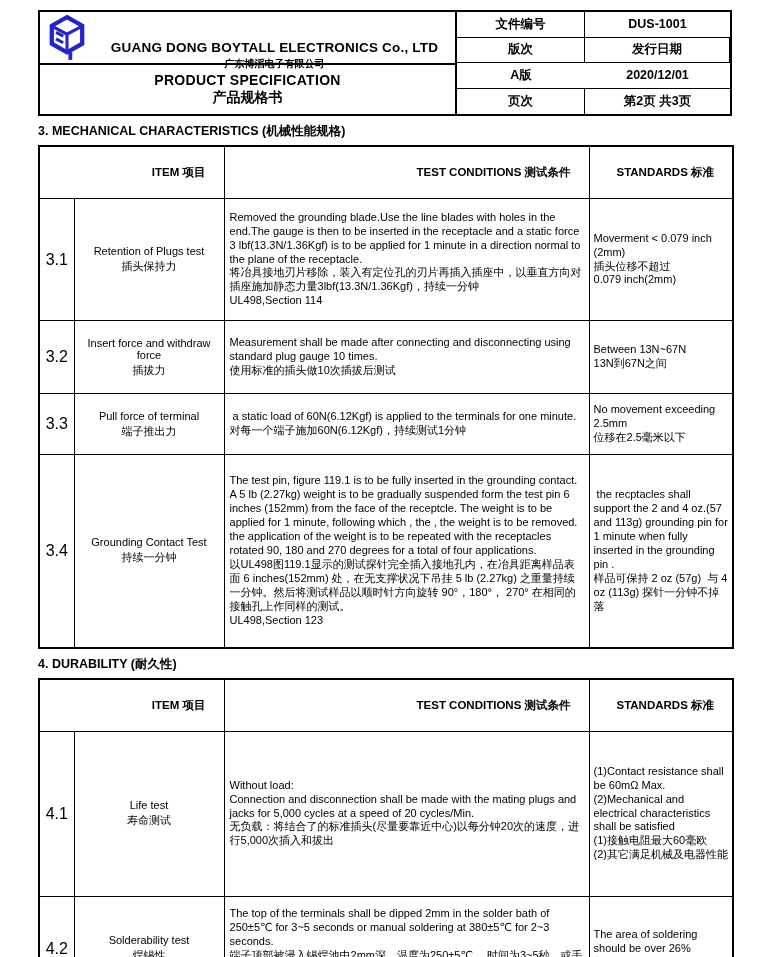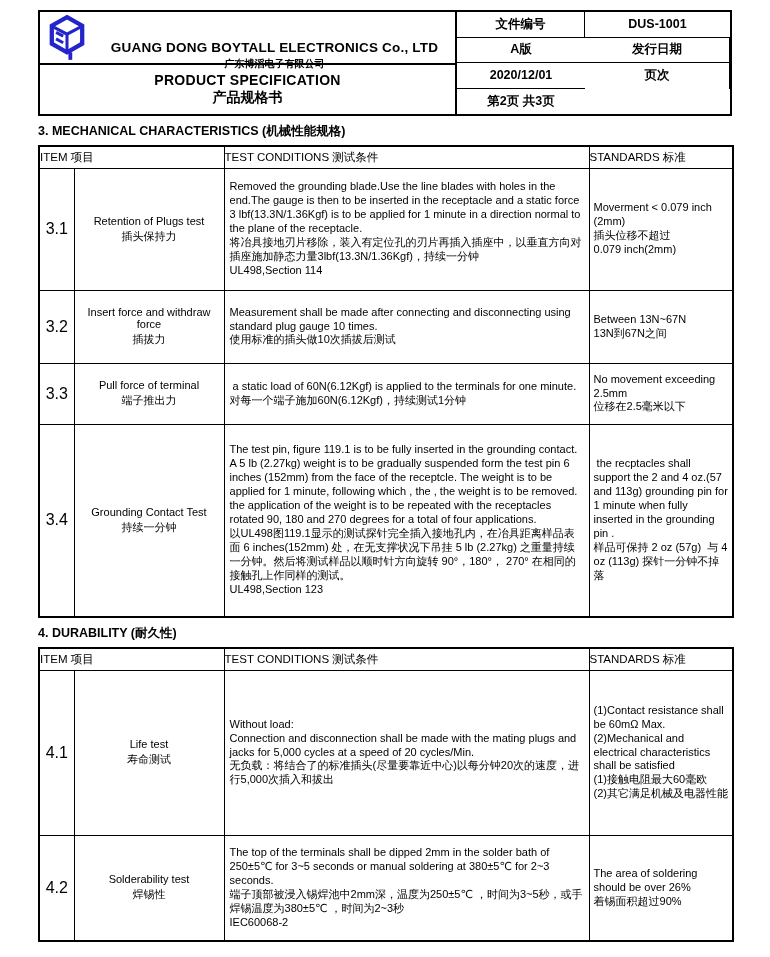--- a/index.html
+++ b/index.html
@@ -27,21 +27,21 @@
            font-size:12.5px;font-weight:bold;box-sizing:border-box;}
   .hr-label{border-right:1.5px solid #000;}
   .hr-cell.last{border-bottom:none;}
 
   
   .section-title{font-size:12.5px;font-weight:bold;margin:7px 0 5px 0;}
 
   
   table.spec-table{border-collapse:collapse;table-layout:fixed;width:694px;border:2px solid #000;margin-bottom:2px;}
   table.spec-table th, table.spec-table td{border:1.5px solid #000;box-sizing:border-box;}
-  table.spec-table th{font-weight:normal;font-size:11.5px;text-align:left;height:22px;padding:0;}
+  table.spec-table th{font-weight:bold;font-size:11.5px;text-align:right;height:22px;padding:18px;}
   td.no{width:35px;text-align:center;font-size:16px;vertical-align:middle;}
   td.item{width:150px;text-align:center;font-size:11px;vertical-align:middle;padding:10px;}
   td.item .cn{margin-top:2px;}
   td.cond{width:365px;font-size:11px;line-height:1.27;vertical-align:middle;padding:2px 5px;
           white-space:pre-wrap;text-align:left;margin-top:25px;}
   td.std{width:144px;font-size:11px;line-height:1.27;vertical-align:middle;padding:2px 4px;
          white-space:pre-wrap;text-align:left;}
   tr.r31{height:122px;} tr.r32{height:73px;} tr.r33{height:61px;} tr.r34{height:193px;}
   tr.r41{height:165px;} tr.r42{height:106px;}
 </style>
@@ -73,22 +73,23 @@
         </div>
       </div>
       <div class="spec-cell">
         <div class="spec-en">PRODUCT SPECIFICATION</div>
         <div class="spec-cn">产品规格书</div>
       </div>
     </div>
     <div class="header-right">
       <div class="hr-cell hr-label">文件编号</div>
       <div class="hr-cell">DUS-1001</div>
+      <div class="hr-cell hr-label">版次</div>
+      <div class="hr-cell hr-label">发行日期</div>
       <div class="hr-cell">A版</div>
-      <div class="hr-cell hr-label">发行日期</div>
       <div class="hr-cell">2020/12/01</div>
       <div class="hr-cell hr-label last">页次</div>
       <div class="hr-cell last">第2页  共3页</div>
     </div>
   </div>
 
   <div class="section-title">3. MECHANICAL CHARACTERISTICS  (机械性能规格)</div>
 
   <table class="spec-table">
     <colgroup>

